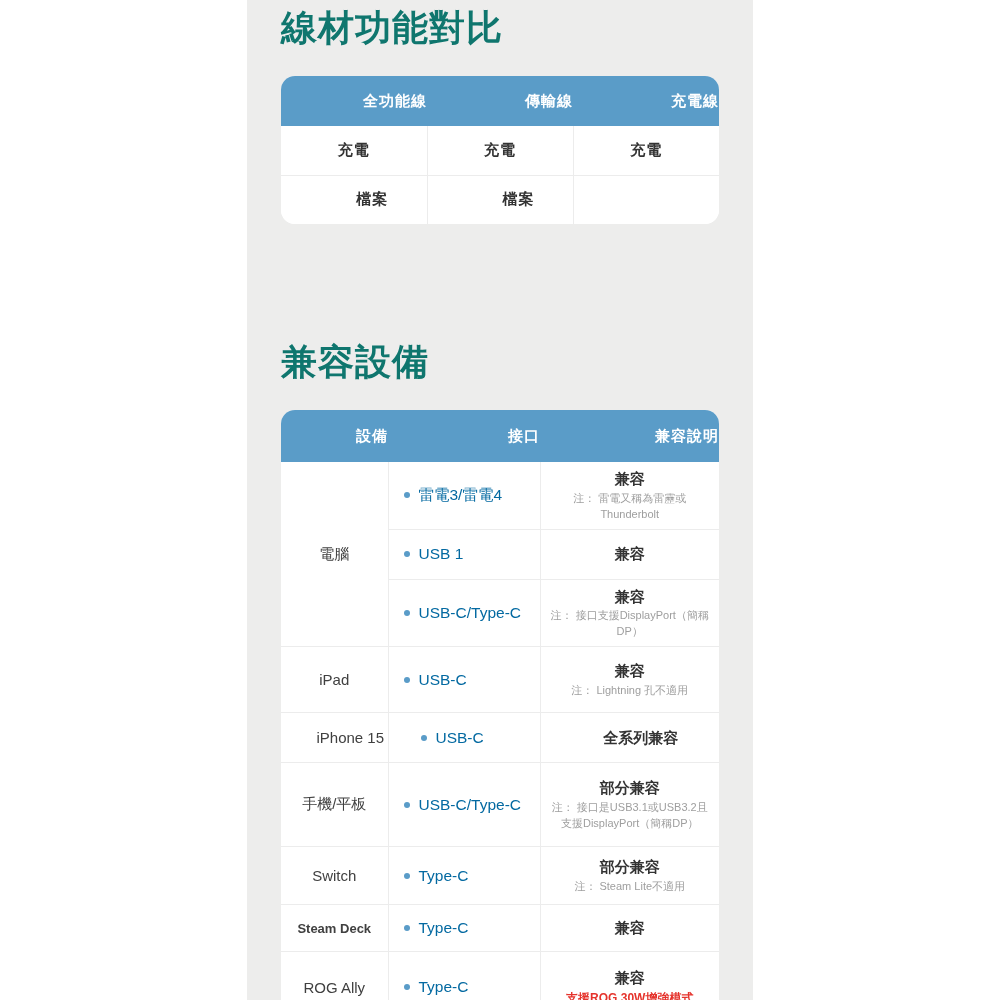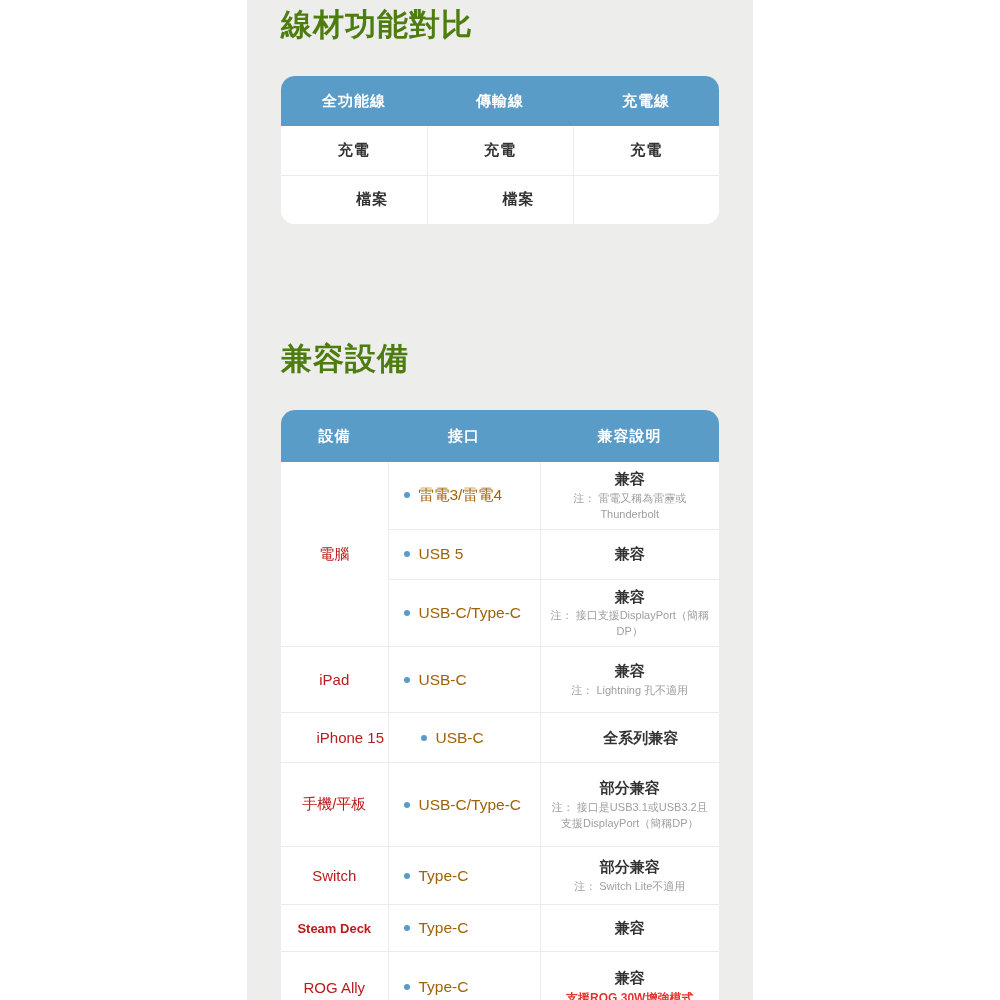--- a/index.html
+++ b/index.html
@@ -1,30 +1,30 @@
 <!DOCTYPE html>
 <html><head>
 <meta charset="utf-8">
 <style>
   * { margin:0; padding:0; box-sizing:border-box; }
   html,body { width:1000px; height:1000px; overflow:hidden; background:#ffffff;
     font-family:"Liberation Sans","DejaVu Sans",sans-serif; }
   .panel { position:absolute; left:247px; top:0; width:506px; height:1000px;
     background:#ededec; }
-  .sec-title { position:absolute; left:34px; font-size:31px; font-weight:700;
-    color:#4d7c0f; letter-spacing:1px; white-space:nowrap; }
+  .sec-title { position:absolute; left:34px; font-size:36px; font-weight:700;
+    color:#0f766e; letter-spacing:1px; white-space:nowrap; }
   #title-cable { top:4px; }
   #title-compat { top:338px; }
   .tbl-wrap { position:absolute; left:34px; width:438px; overflow:hidden;
     border-radius:14px; background:#ffffff; }
   #cable-table-wrap { top:76px; }
   #compat-table-wrap { top:410px; height:590px; border-radius:14px 14px 0 0; }
   table { border-collapse:collapse; table-layout:fixed; width:438px; }
   thead th { background:#5a9cc8; color:#ffffff; font-size:15px; font-weight:700;
-    text-align:center; letter-spacing:1px; }
+    text-align:right; letter-spacing:1px; }
   #cable-table thead th { height:50px; }
   #compat-table thead th { height:52px;margin-left:24px; }
   tbody td { background:#ffffff; border:1px solid #ececec; text-align:center;
     vertical-align:middle; color:#333333; font-size:15px;margin-left:45px; }
   tbody tr:first-child td { border-top:none; }
   tbody td:first-child { border-left:none; }
   tbody td:last-child { border-right:none; }
   tbody tr:last-child td { border-bottom:none; }
   #cable-table td { font-weight:600; letter-spacing:1px; }
   #cable-table col { width:146px; }
@@ -36,27 +36,27 @@
   #cable-table .r3 td { height:46px; }
   #compat-table .cr1 td { height:66px; }
   #compat-table .cr2 td { height:50px; }
   #compat-table .cr3 td { height:64px; }
   #compat-table .cr4 td { height:66px; }
   #compat-table .cr5 td { height:50px;padding-left:32px; }
   #compat-table .cr6 td { height:84px; }
   #compat-table .cr7 td { height:58px; }
   #compat-table .cr8 td { height:47px; }
   #compat-table .cr9 td { height:70px; }
-  .device-cell { font-size:15px; color:#b91c1c; }
+  .device-cell { font-size:15px; color:#404040; }
   .device-cell.small { font-size:13px;font-weight:bold; }
   .port-cell { text-align:left !important; padding-left:15px; }
   .dot { display:inline-block; width:6px; height:6px; border-radius:50%;
     background:#5a9cc8; margin-right:9px; vertical-align:2px; overflow:hidden;
     color:transparent; font-size:0; }
-  .port-label { font-size:15.5px; color:#a16207; }
+  .port-label { font-size:15.5px; color:#0369a1; }
   .status-cell { padding:6px 10px; }
   .status-main { font-weight:700; font-size:15px; color:#333; line-height:1.45; }
   .status-note { font-size:11px; color:#9e9e9e; line-height:1.45; margin-top:1px; }
   .status-note-red { font-size:12px; color:#e5332c; font-weight:700;
     line-height:1.4; margin-top:1px; }
 </style>
 </head>
 <body>
 
 <div class="panel">
@@ -114,21 +114,21 @@
           <td class="port-cell">
             <span class="dot"></span><span class="port-label">雷電3/雷電4</span>
           </td>
           <td class="status-cell">
             <div class="status-main">兼容</div>
             <div class="status-note">注： 雷電又稱為雷靂或Thunderbolt</div>
           </td>
         </tr>
         <tr class="cr2">
           <td class="port-cell">
-            <span class="dot"></span><span class="port-label">USB 5</span>
+            <span class="dot"></span><span class="port-label">USB 1</span>
           </td>
           <td class="status-cell">
             <div class="status-main">兼容</div>
           </td>
         </tr>
         <tr class="cr3">
           <td class="port-cell">
             <span class="dot"></span><span class="port-label">USB-C/Type-C</span>
           </td>
           <td class="status-cell">
@@ -165,21 +165,21 @@
             <div class="status-note">注： 接口是USB3.1或USB3.2且支援DisplayPort（簡稱DP）</div>
           </td>
         </tr>
         <tr class="cr7">
           <td class="device-cell">Switch</td>
           <td class="port-cell">
             <span class="dot"></span><span class="port-label">Type-C</span>
           </td>
           <td class="status-cell">
             <div class="status-main">部分兼容</div>
-            <div class="status-note">注： Switch Lite不適用</div>
+            <div class="status-note">注： Steam Lite不適用</div>
           </td>
         </tr>
         <tr class="cr8">
           <td class="device-cell small">Steam Deck</td>
           <td class="port-cell">
             <span class="dot"></span><span class="port-label">Type-C</span>
           </td>
           <td class="status-cell">
             <div class="status-main">兼容</div>
           </td>

